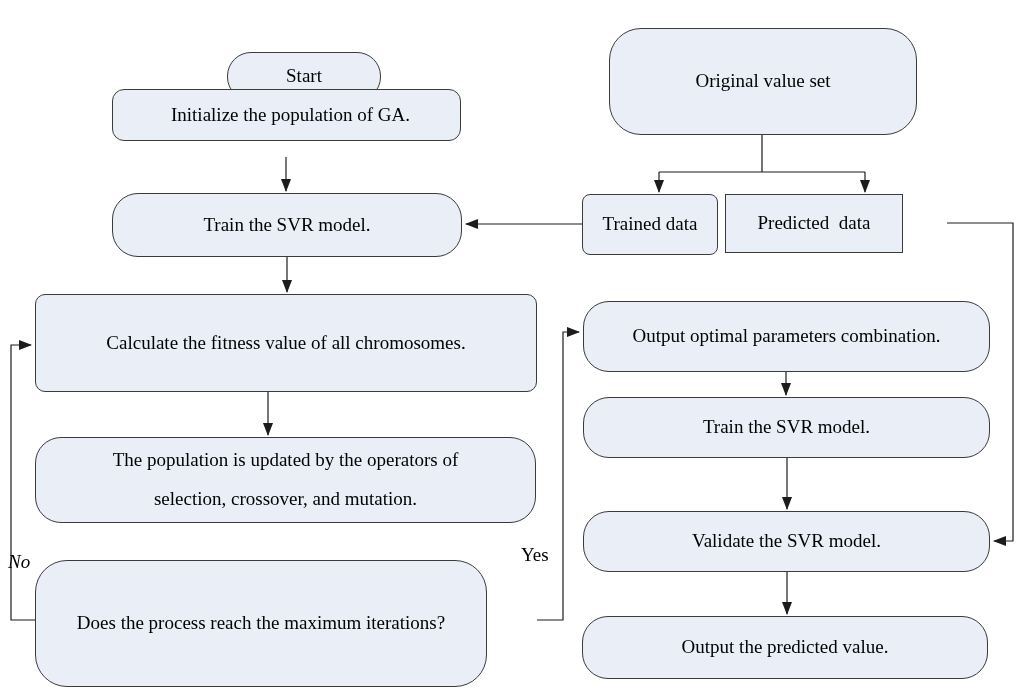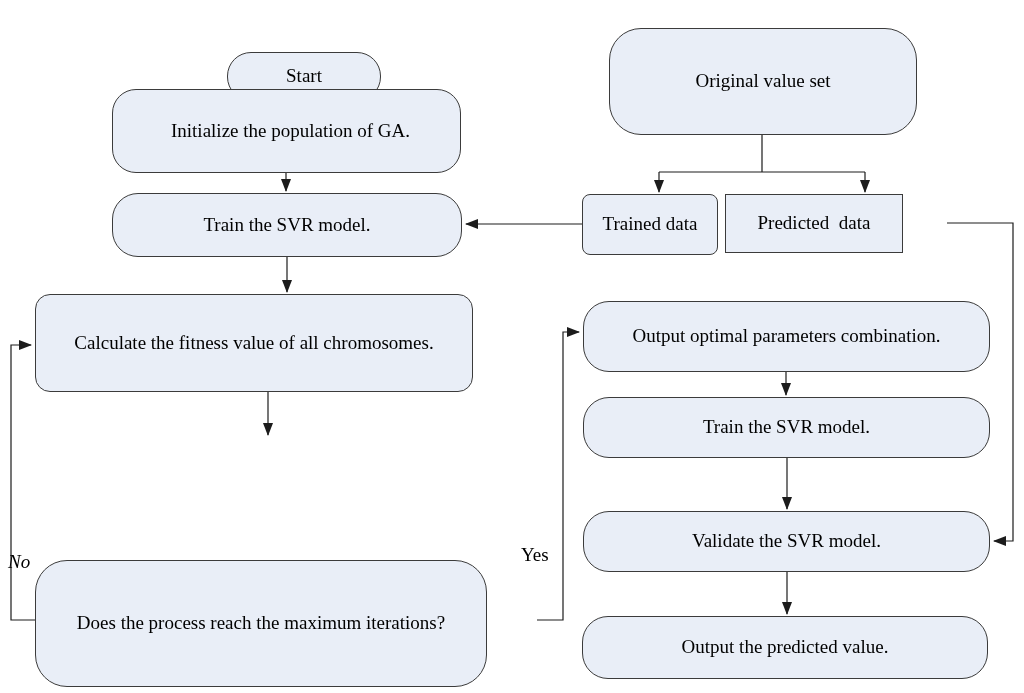--- a/index.html
+++ b/index.html
@@ -46,23 +46,23 @@
   }
   .node .lbl { white-space: pre; }
   .node.multiline { gap: 16px; }
   .edge-label {
     position: absolute;
     font-size: 19px;
     white-space: pre;
   }
   
   #n-start   { left:227px; top:8px;   width:154px; height:49px;  border-radius:24px;margin-top:44px; }
-  #n-init    { left:112px; top:89px;  width:349px; height:84px;  border-radius:24px;padding-left:8px; }
+  #n-init    { left:112px; top:89px;  width:349px; height:52px;  border-radius:12px;padding-left:8px; }
   #n-trainL  { left:112px; top:193px; width:350px; height:64px;  border-radius:26px; }
-  #n-calc    { left:35px;  top:294px; width:438px; height:98px;  border-radius:15px; }
+  #n-calc    { left:35px;  top:294px; width:502px; height:98px;  border-radius:10px; }
   #n-pop     { left:35px;  top:437px; width:501px; height:86px;  border-radius:26px; }
   #n-dec     { left:35px;  top:560px; width:452px; height:127px; border-radius:32px; }
   #n-orig    { left:609px; top:28px;  width:308px; height:107px; border-radius:32px; }
   #n-trained { left:582px; top:194px; width:136px; height:61px;  border-radius:8px; }
   #n-pred    { left:725px; top:194px; width:178px; height:59px;  border-radius:0; }
   #n-outopt  { left:583px; top:301px; width:407px; height:71px;  border-radius:26px; }
   #n-trainR  { left:583px; top:397px; width:407px; height:61px;  border-radius:26px; }
   #n-val     { left:583px; top:511px; width:407px; height:61px;  border-radius:26px; }
   #n-outpred { left:582px; top:616px; width:406px; height:63px;  border-radius:26px; }
   #lbl-no  { left:8px;   top:551px;font-style:italic; }
@@ -104,20 +104,24 @@
   </div>
 
   <div class="node" id="n-trainL">
     <span class="lbl">Train the SVR model.</span>
   </div>
 
   <div class="node" id="n-calc">
     <span class="lbl">Calculate the fitness value of all chromosomes.</span>
   </div>
 
+  <div class="node multiline" id="n-pop">
+    <span class="lbl">The population is updated by the operators of</span>
+    <span class="lbl">selection, crossover, and mutation.</span>
+  </div>
 
   <div class="node" id="n-dec">
     <span class="lbl">Does the process reach the maximum iterations?</span>
   </div>
 
   <div class="node" id="n-orig">
     <span class="lbl">Original value set</span>
   </div>
 
   <div class="node" id="n-trained">

